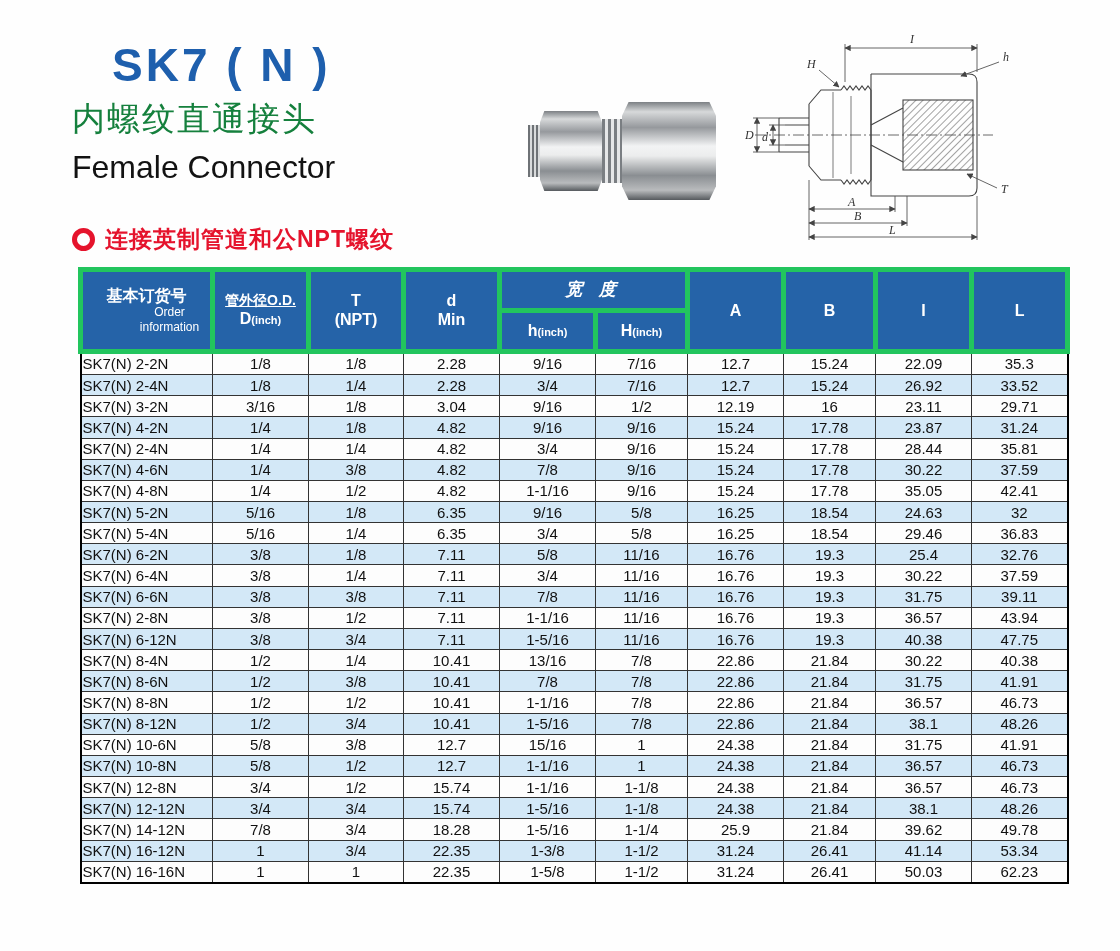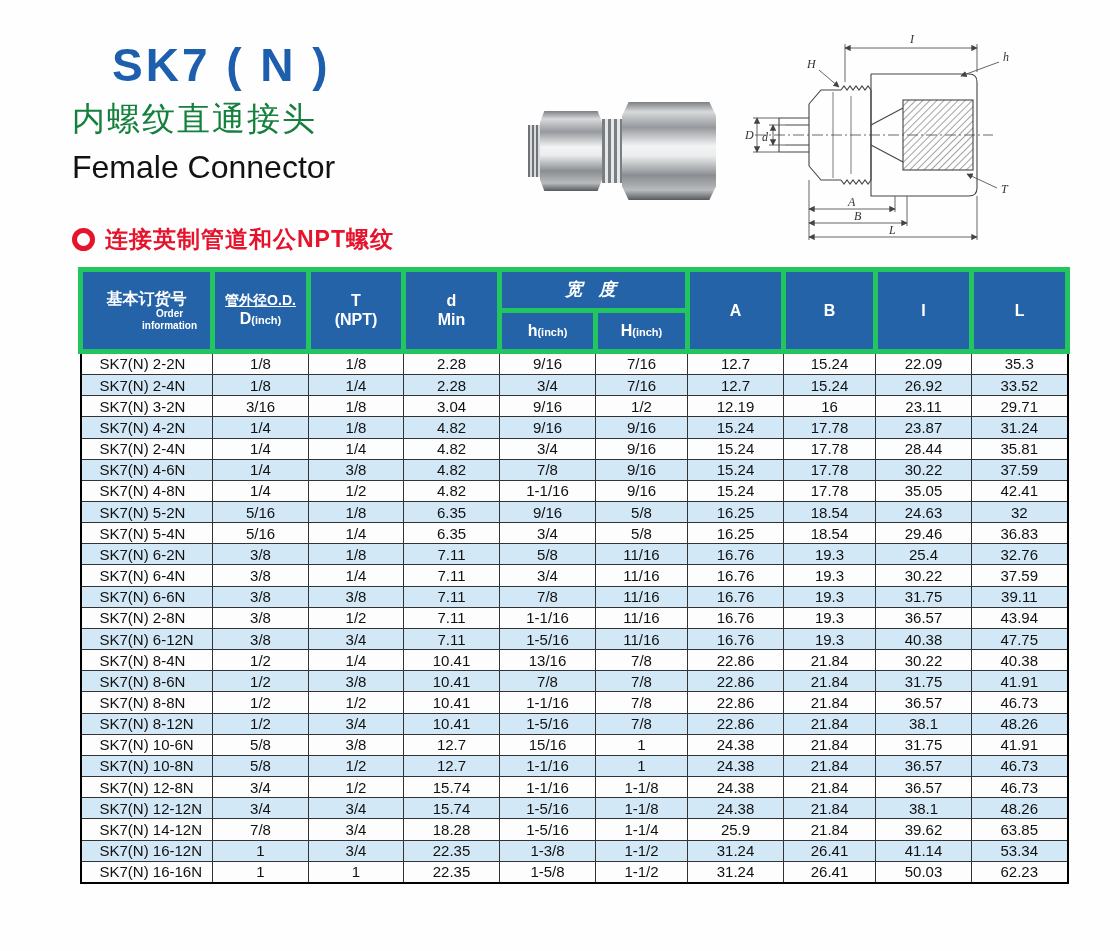--- a/index.html
+++ b/index.html
@@ -31,30 +31,30 @@
   .drawing text{font-size:12px;fill:#333;font-family:"Liberation Serif",serif;font-style:italic;}
 
   
   .table-wrap{position:absolute;left:78px;top:267px;}
   table{border-collapse:collapse;table-layout:fixed;width:987px;height:617px;border:2px solid #000;}
   col.c0{width:132px}col.c1{width:96px}col.c2{width:95px}col.c3{width:96px}col.c4{width:96px}
   col.c5{width:92px}col.c6{width:96px}col.c7{width:92px}col.c8{width:96px}col.c9{width:96px}
   th{background:var(--blue);color:#fff;border:5px solid #22c55e;font-weight:bold;padding:8px;line-height:1.2;}
   thead{border-bottom:2px solid #000;}
   th .l1{font-size:16px;}
-  th .l2{font-size:10px;font-weight:bold;margin-left:46px;}
+  th .l2{font-size:12px;font-weight:normal;margin-left:46px;}
   th .cn-small{font-size:14px;text-decoration:underline;}
   th .sym{font-size:16px;}
   th .unit{font-size:11px;margin-top:24px;}
   th.group{border-bottom:2px solid #fff;font-size:17px;letter-spacing:6px;font-style:italic;}
   th.subH{border-left:2px solid #fff;}
   td{border:1px solid #333;text-align:center;font-size:15px;padding:0;color:#111;white-space:nowrap;}
   tbody tr:nth-child(even) td{background:var(--stripe);}
   tbody tr:nth-child(odd) td{background:#fdfdfd;}
-  td:first-child{text-align:left;padding-left:18px;}
+  td:first-child{text-align:left;padding-left:1px;}
 </style>
 </head>
 <body>
 
 <div class="page">
 
   <div class="title-block">
     <div class="series">SK7 ( N )</div>
     <div class="cn-title">内螺纹直通接头</div>
     <div class="en-title">Female Connector</div>
@@ -436,21 +436,21 @@
           <tr>
             <td>SK7(N) 14-12N</td>
             <td>7/8</td>
             <td>3/4</td>
             <td>18.28</td>
             <td>1-5/16</td>
             <td>1-1/4</td>
             <td>25.9</td>
             <td>21.84</td>
             <td>39.62</td>
-            <td>63.85</td>
+            <td>49.78</td>
           </tr>
           <tr>
             <td>SK7(N) 16-12N</td>
             <td>1</td>
             <td>3/4</td>
             <td>22.35</td>
             <td>1-3/8</td>
             <td>1-1/2</td>
             <td>31.24</td>
             <td>26.41</td>

